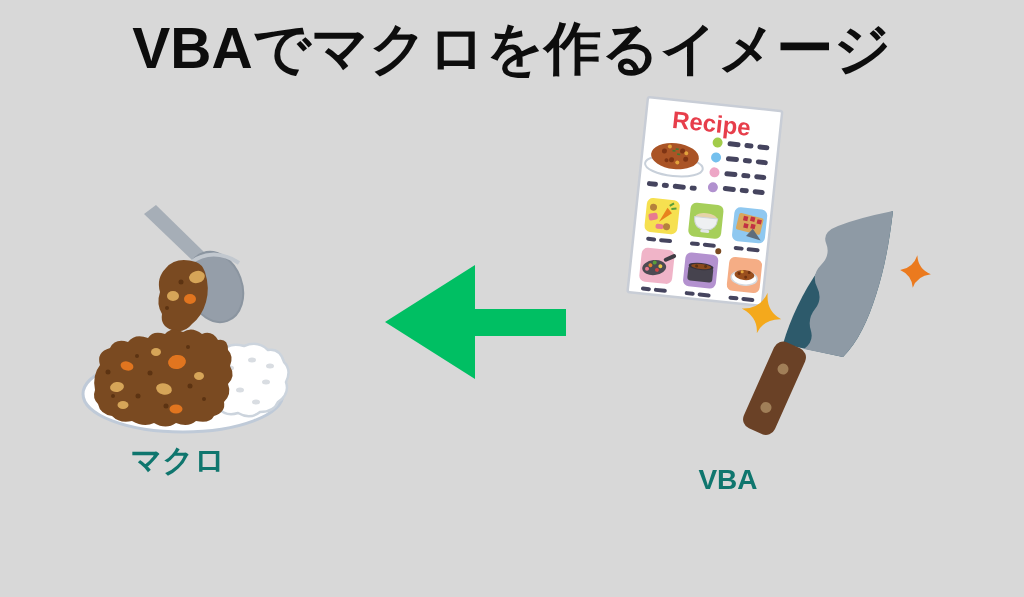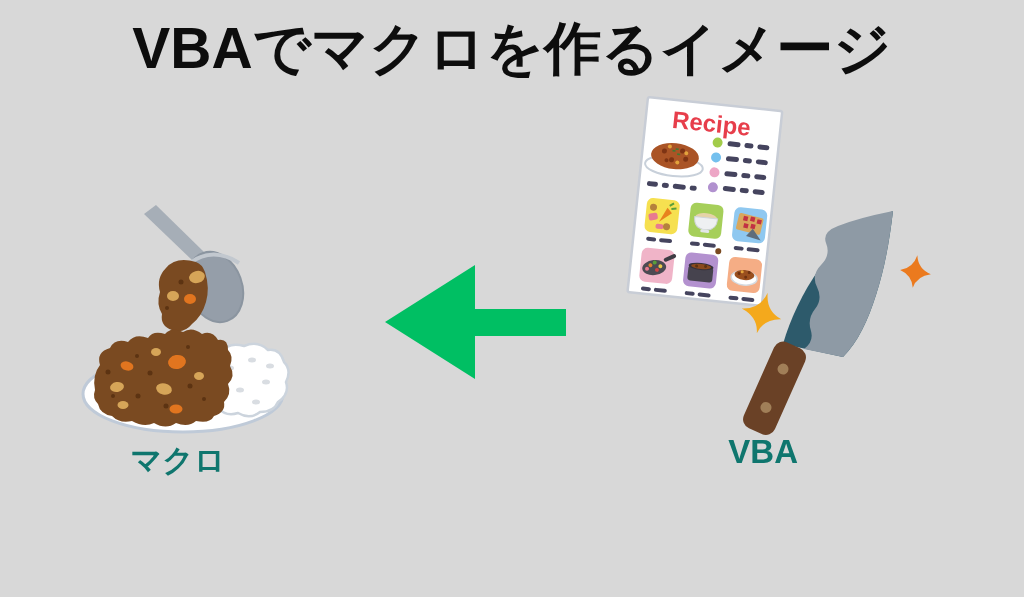--- a/index.html
+++ b/index.html
@@ -11,21 +11,21 @@
   .stage svg{position:absolute;left:0;top:0;}
   .page-title{
     position:absolute;top:16px;left:0;width:1024px;text-align:center;
     font-size:57px;font-weight:800;color:#0d0d0d;letter-spacing:0px;line-height:1.15;
     margin:0;
   }
   .caption{
     position:absolute;font-weight:800;color:#0f766e;text-align:center;
   }
   .caption-left{left:108px;top:440px;width:140px;font-size:31px;}
-  .caption-right{left:658px;top:433px;width:140px;font-size:33px;text-align:right;}
+  .caption-right{left:658px;top:464px;width:140px;font-size:28px;}
   text.recipe-title{
     font-family:"Liberation Sans","DejaVu Sans",sans-serif;
     font-weight:700;font-size:24px;
   }
 </style>
 </head>
 <body>
 
 <div class="stage">
 

